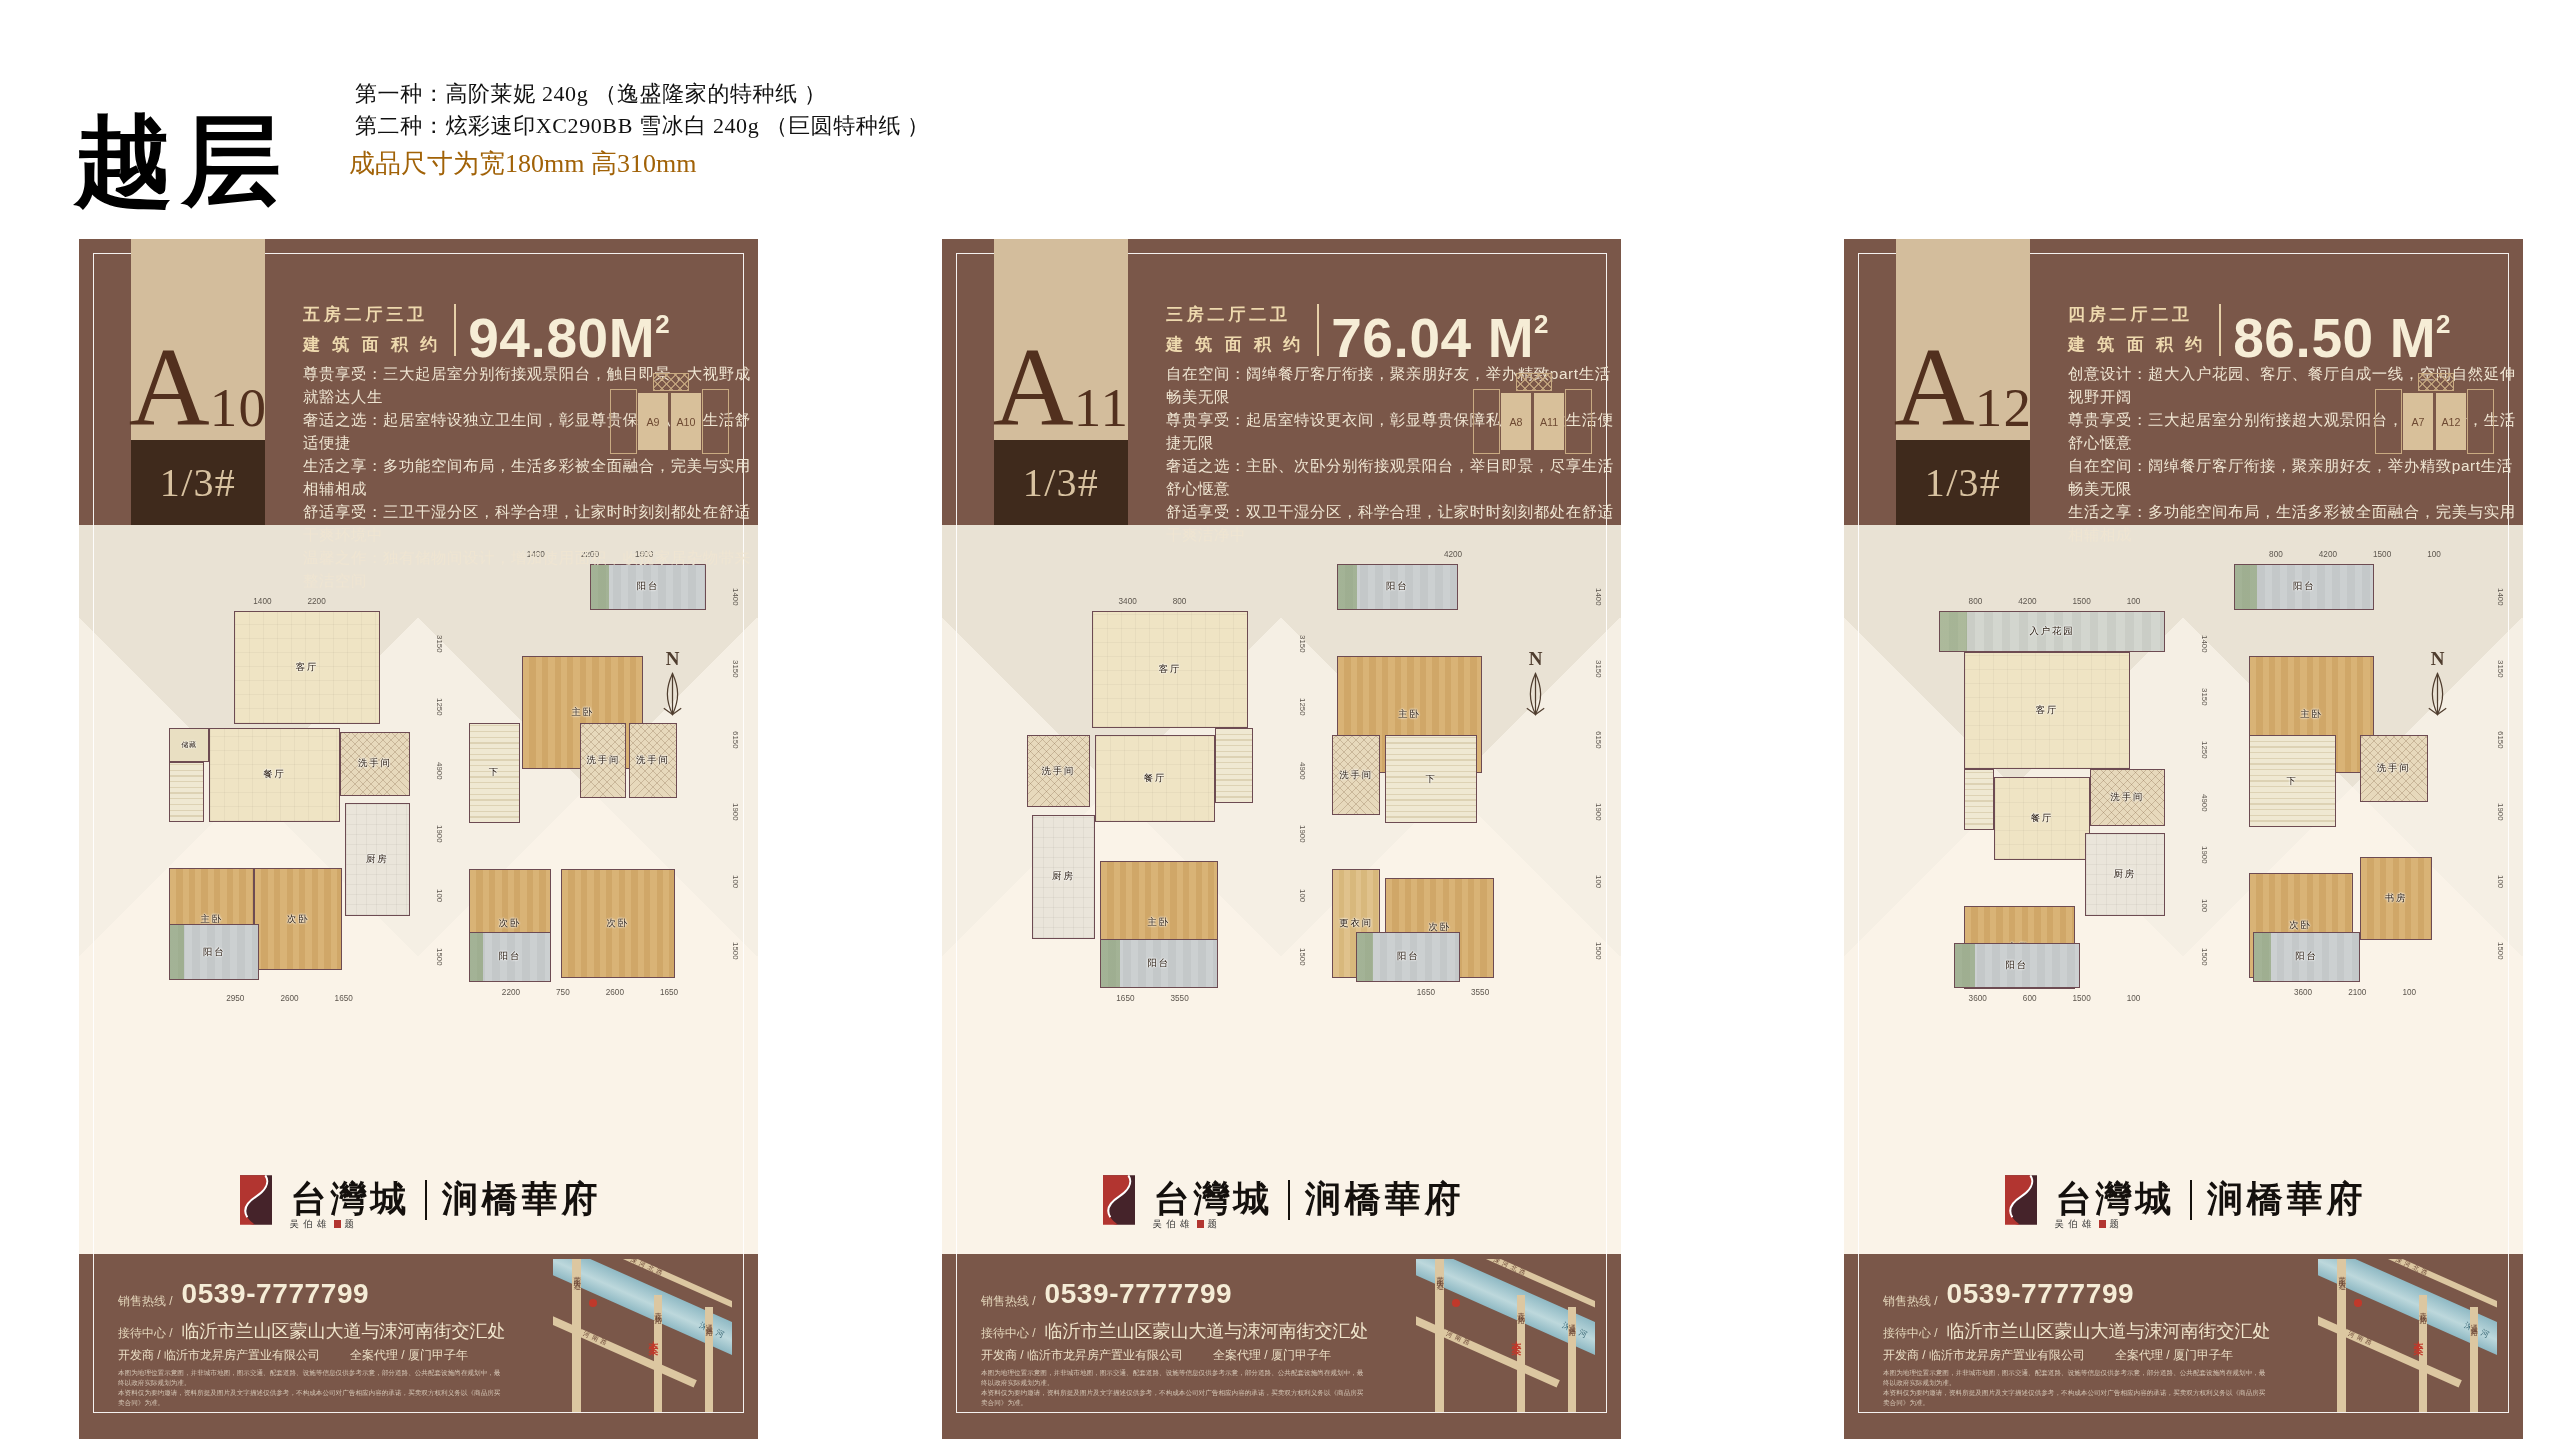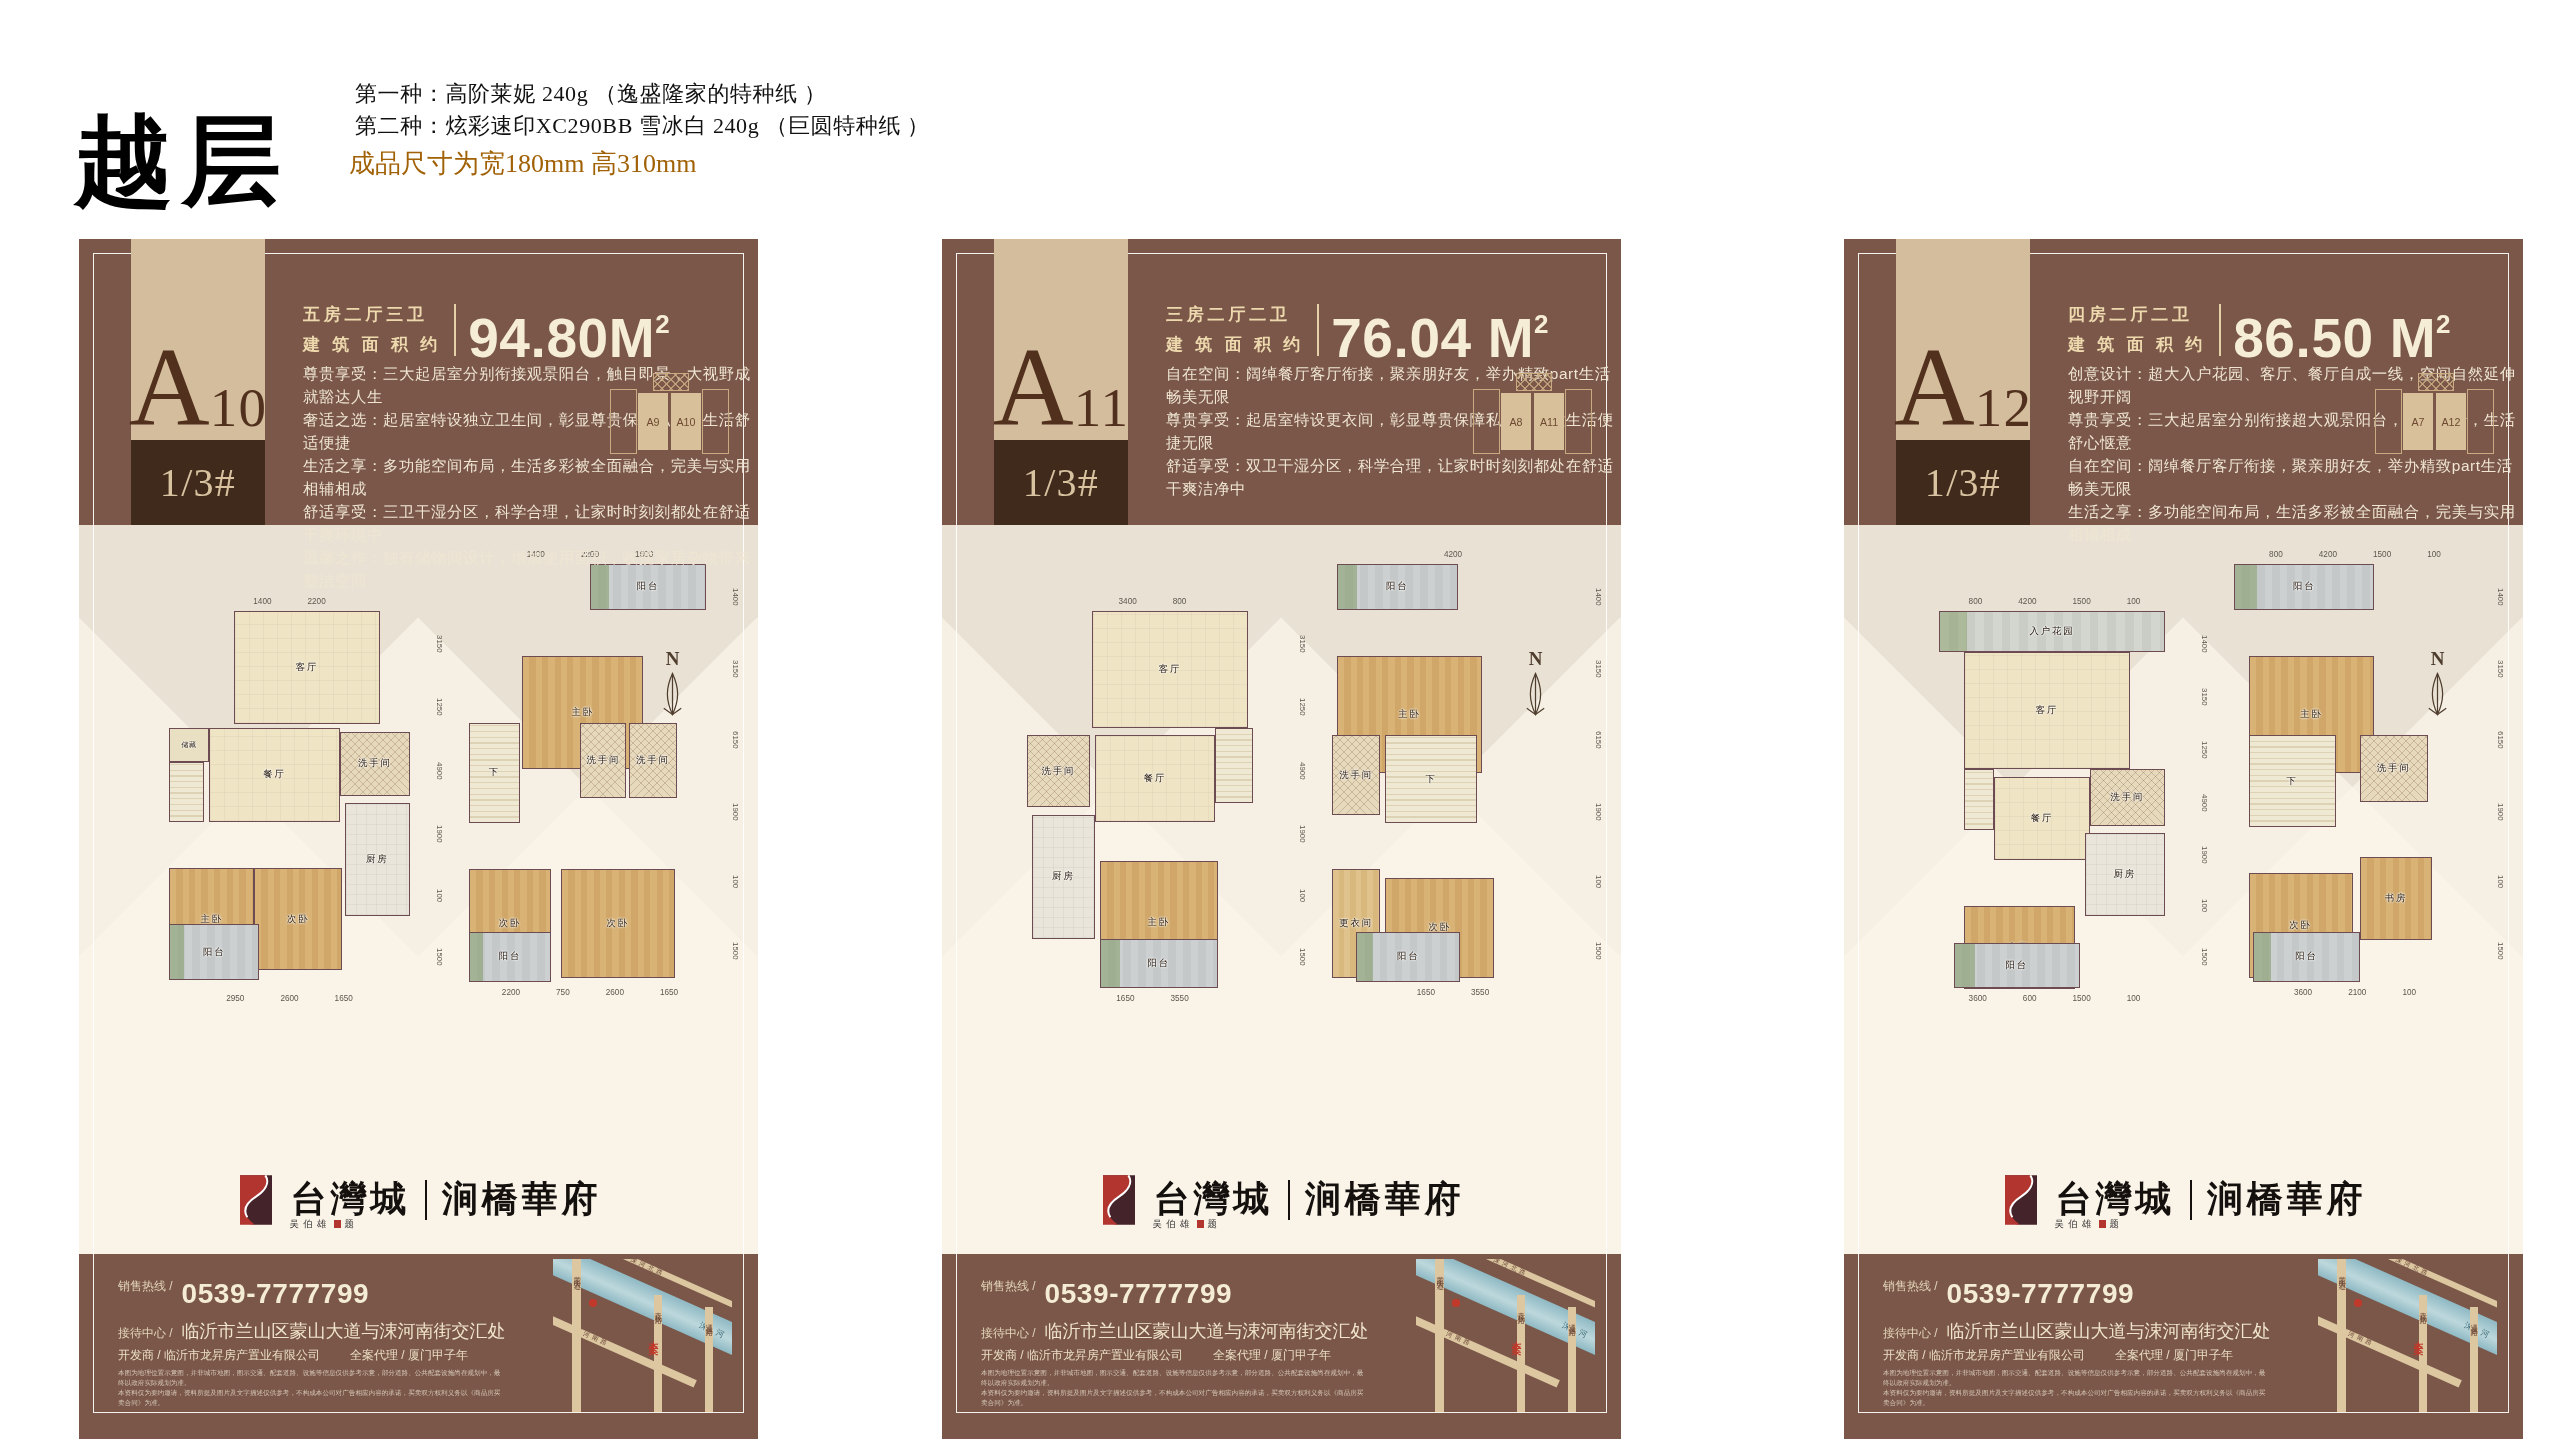--- a/index.html
+++ b/index.html
@@ -106,21 +106,21 @@
   
   .logo-strip{position:absolute;left:0;right:0;top:640px;height:69px;display:flex;
     align-items:center;justify-content:center;gap:15px;z-index:5;}
   .brand-name{font-family:"Liberation Serif",serif;font-weight:900;font-size:36px;color:#14100d;letter-spacing:3.8px;}
   .brand-divider{width:1.9px;height:40px;background:#14100d;}
   .brand-signature{position:absolute;top:53px;left:calc(50% - 129px);font-size:9.4px;letter-spacing:4.4px;color:#2b2b2b;}
   .seal{display:inline-block;width:7.5px;height:7.5px;background:#b23530;margin:0 3.1px;vertical-align:-0.6px;}
 
   
   .card-footer{position:absolute;left:0;top:1015px;width:679px;height:185px;z-index:3;color:#efe3cd;}
-  .phone-row{position:absolute;left:39px;top:24px;display:flex;align-items:flex-start;gap:8.8px;}
+  .phone-row{position:absolute;left:39px;top:24px;display:flex;align-items:flex-end;gap:8.8px;}
   .phone-label,.addr-label{font-size:12px;color:#e3d5ba;}
   .phone-number{font-size:28px;font-weight:700;color:#f5ecd6;letter-spacing:0.6px;}
   .addr-row{position:absolute;left:39px;top:65px;display:flex;align-items:baseline;gap:8.8px;}
   .addr-text{font-size:18px;font-weight:400;color:#f0e5cc;}
   .dev-row{position:absolute;left:39px;top:93px;display:flex;gap:30px;font-size:12px;color:#ecdfc6;}
   .disclaimer{position:absolute;left:39px;top:114px;width:383px;font-size:6.6px;line-height:10px;color:#d4c5b4;}
 
   
   .map{position:absolute;right:26px;top:5px;width:179px;height:153px;overflow:hidden;}
   .map-road-v{position:absolute;top:0;bottom:0;background:#dcc7a1;display:flex;align-items:flex-start;justify-content:center;}
@@ -365,20 +365,21 @@
         <span>三房二厅二卫</span>
         <span>建 筑 面 积 约</span>
       </div>
       <div class="spec-divider"></div>
       <div class="area-value"><span>76.04 M</span><sup>2</sup></div>
     </div>
 
     <div class="desc-block">
         <div class="desc-line">自在空间：阔绰餐厅客厅衔接，聚亲朋好友，举办精致part生活畅美无限</div>
         <div class="desc-line">尊贵享受：起居室特设更衣间，彰显尊贵保障私密，创意生活便捷无限</div>
+        <div class="desc-line">奢适之选：主卧、次卧分别衔接观景阳台，举目即景，尽享生活舒心惬意</div>
         <div class="desc-line">舒适享受：双卫干湿分区，科学合理，让家时时刻刻都处在舒适干爽洁净中</div>
       </div>
 
     <div class="mini-diagram">
       <div class="md-elev"></div>
       <div class="md-wing l"></div>
       <div class="md-cell l">A8</div>
       <div class="md-cell r">A11</div>
       <div class="md-wing r"></div>
     </div>

